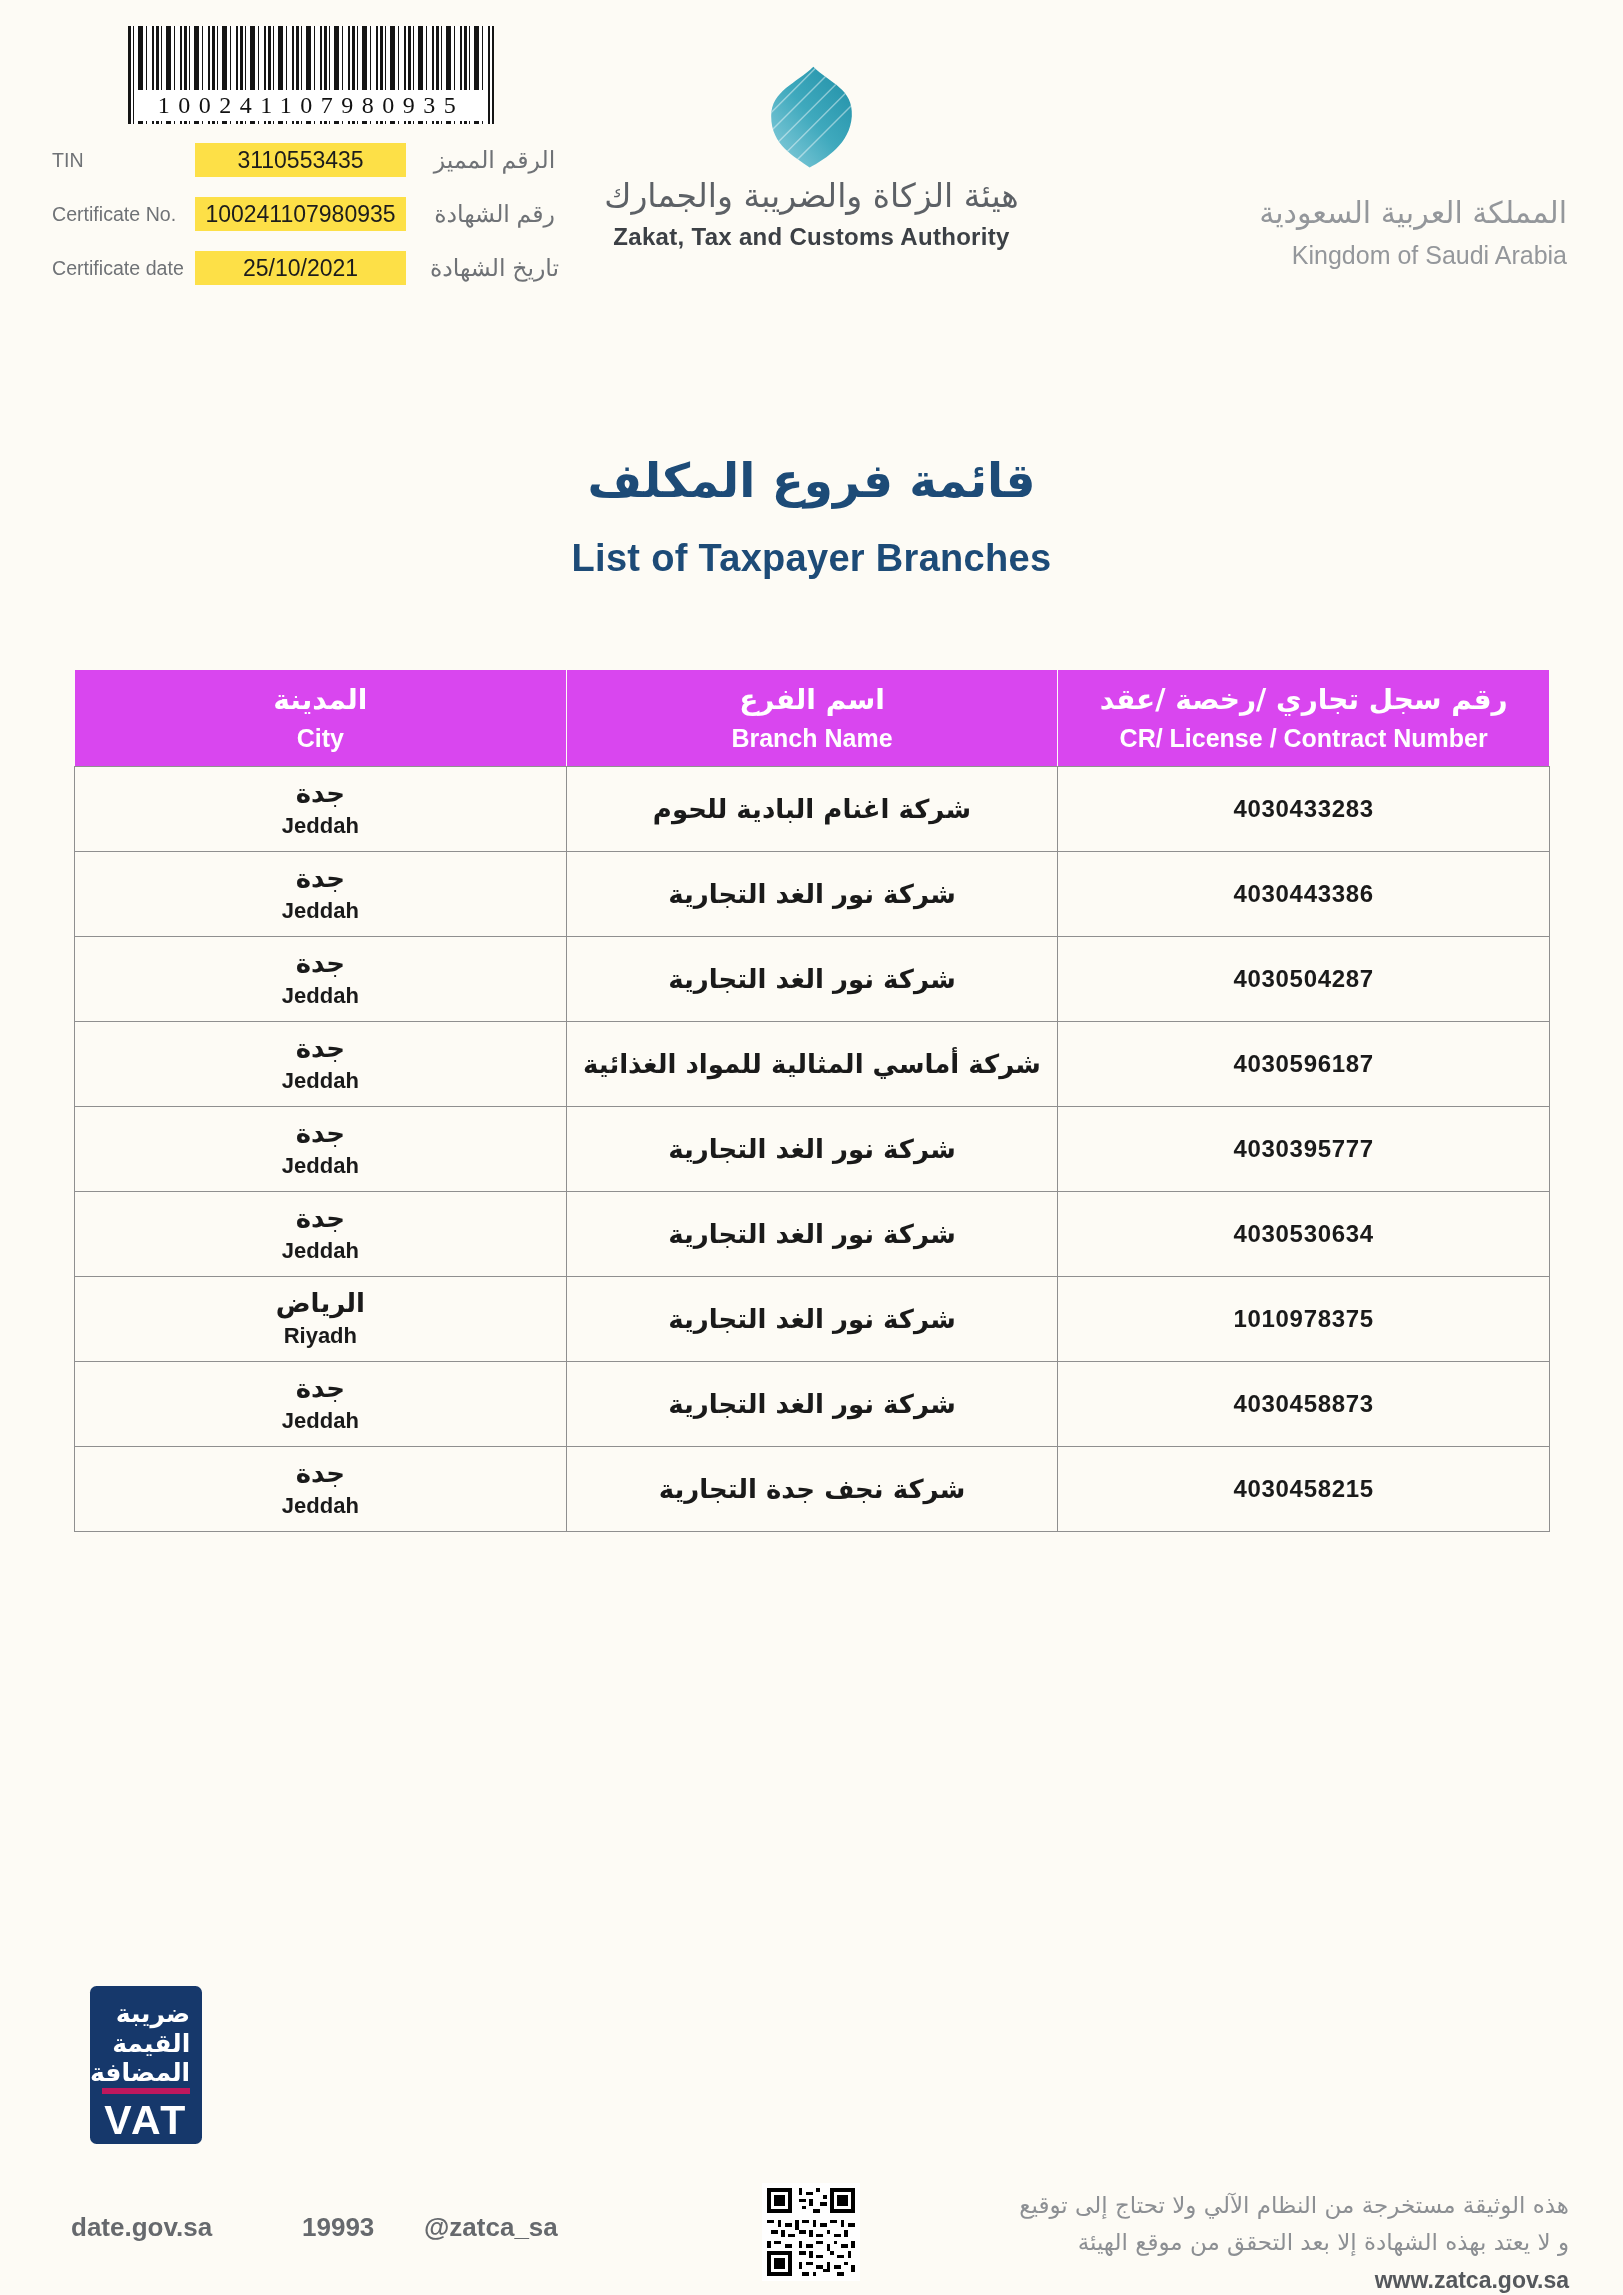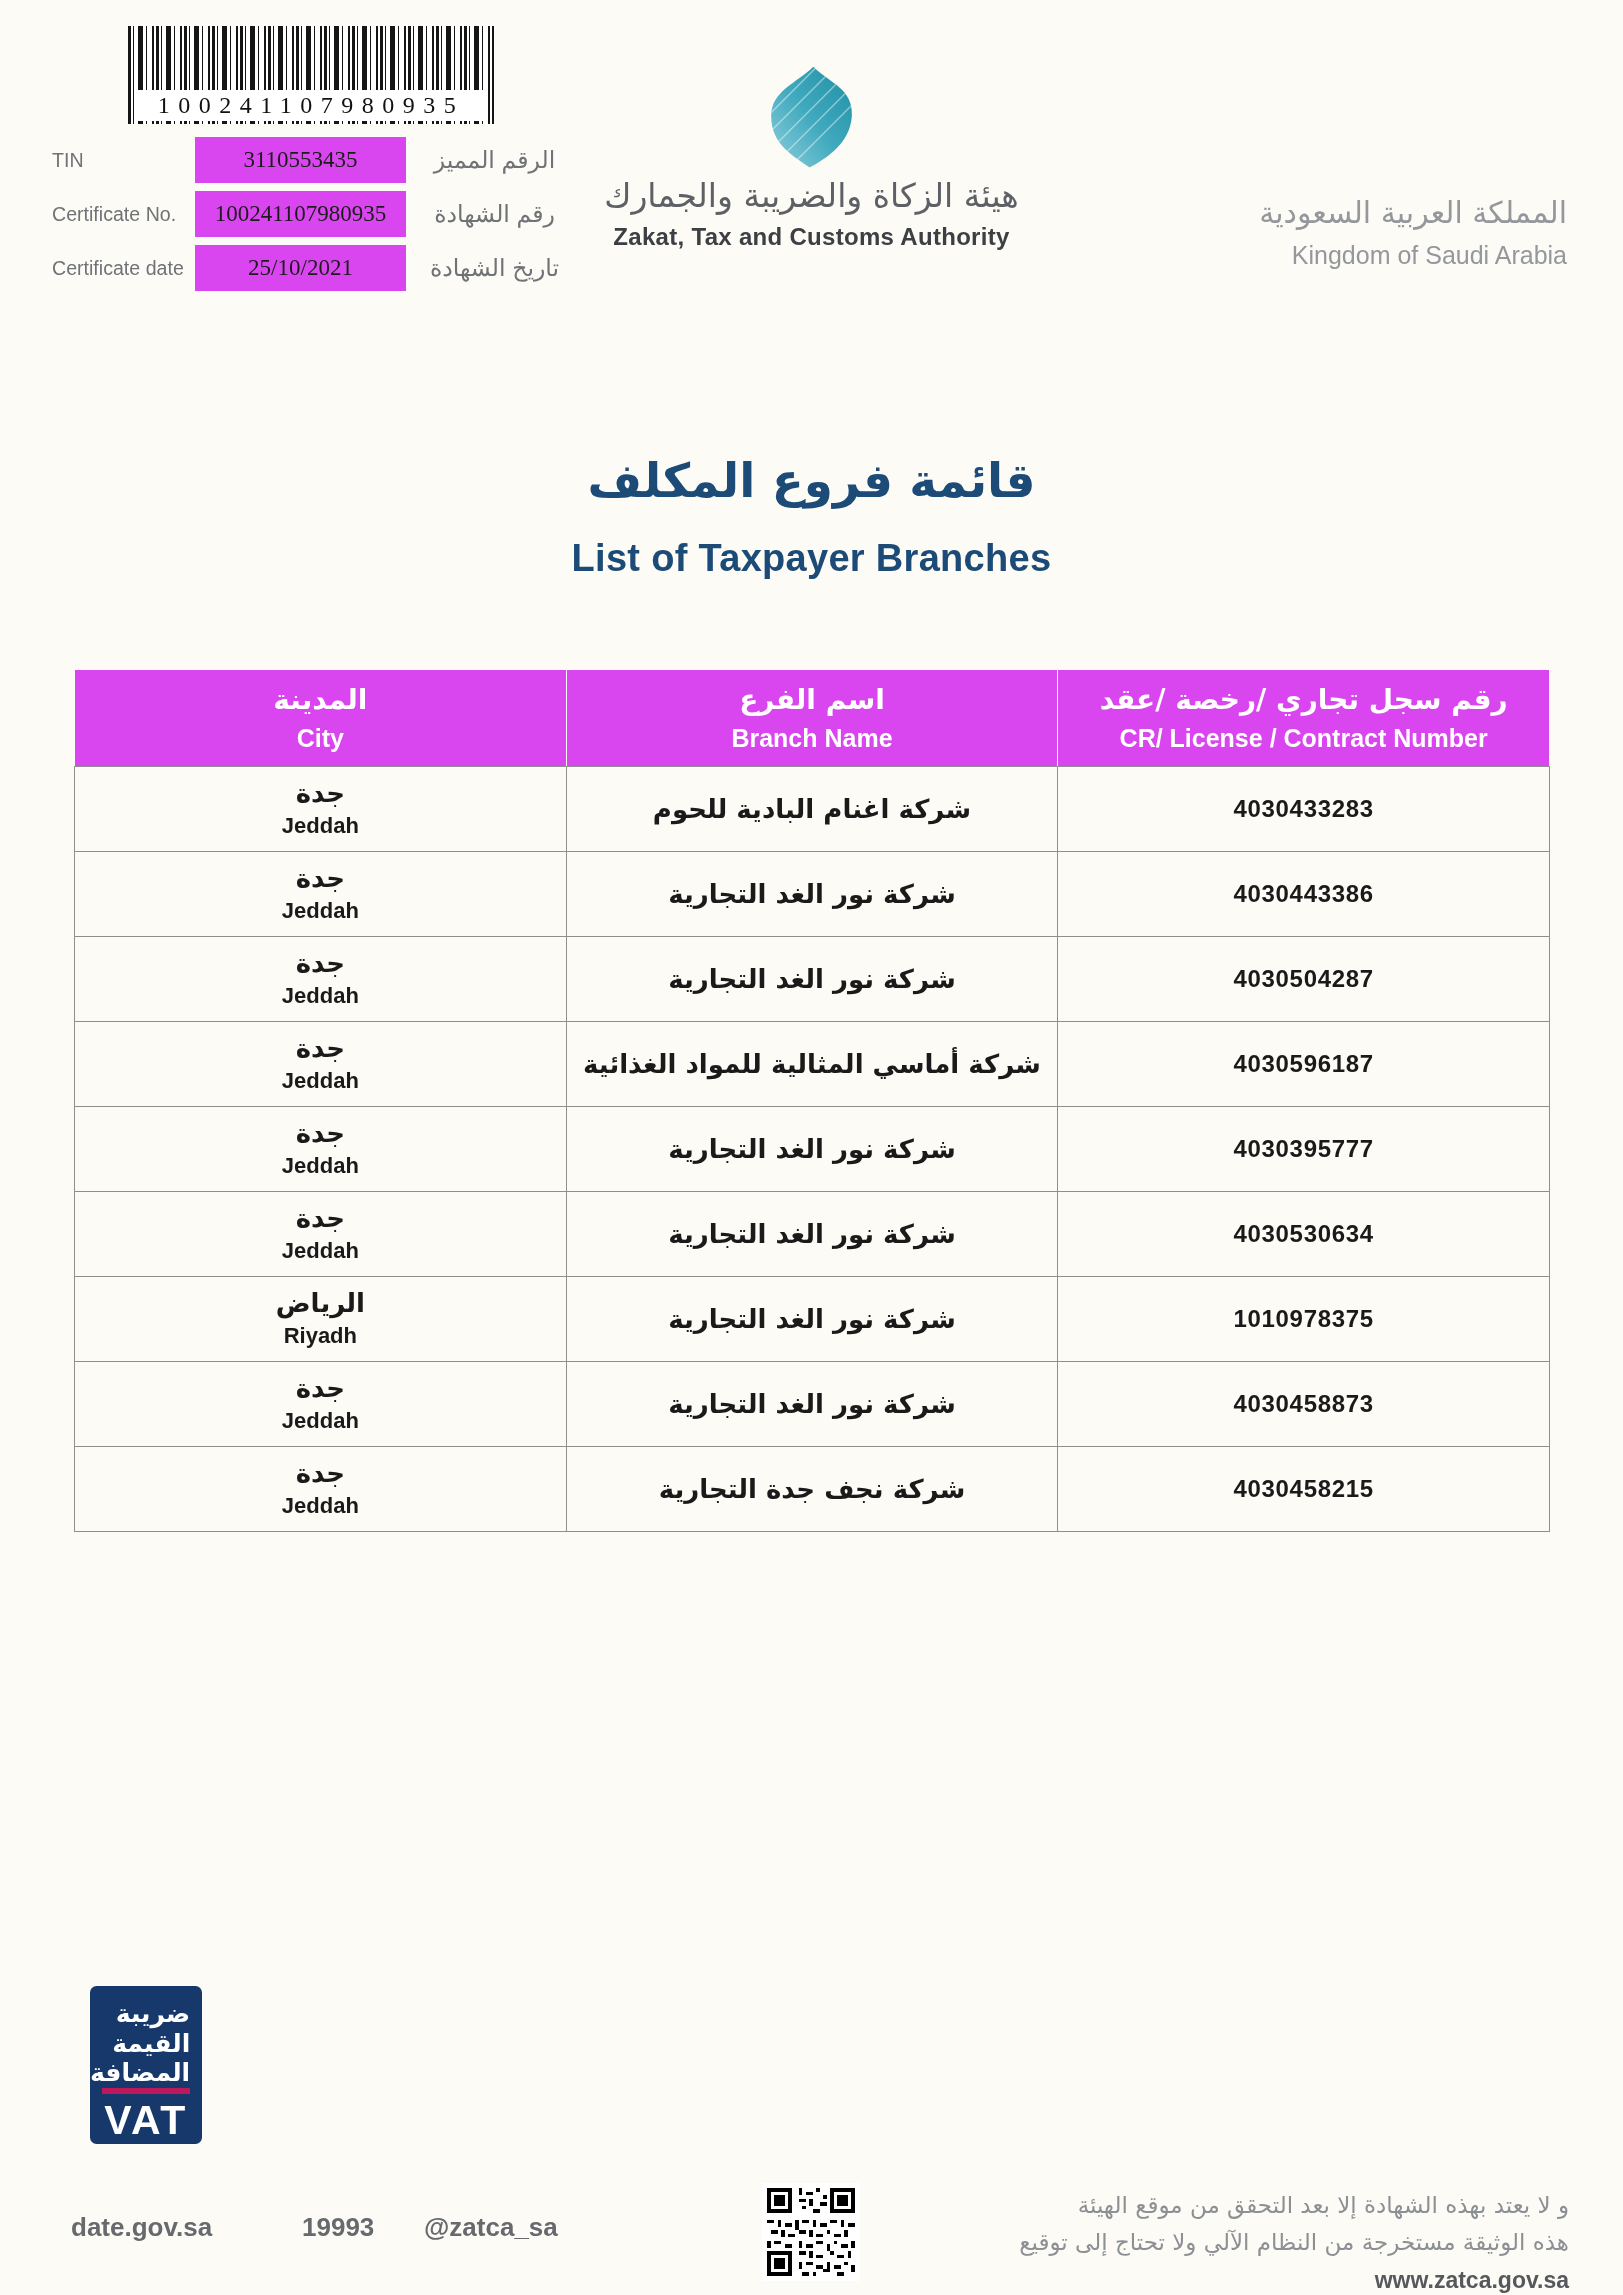--- a/index.html
+++ b/index.html
@@ -31,23 +31,23 @@
     font-family: "Liberation Serif", serif;
     font-size: 24px; letter-spacing: 8.5px; color: #111;
     padding: 2px 0; white-space: nowrap;
   }
 
   
   .id-fields { position: absolute; left: 52px; top: 143px; }
   .id-row { display: flex; align-items: center; height: 34px; margin-bottom: 20px; }
   .id-label-en { width: 143px; font-size: 19.6px; color: #6f7276; }
   .id-value {
-    width: 211px; height: 46px; background: #d946ef;
+    width: 211px; height: 34px; background: #fde047;
     display: flex; align-items: center; justify-content: center;
-    font-family: Liberation Serif, serif; font-size: 23px; color: #1c1c1c;
+    font-family: Liberation Sans, sans-serif; font-size: 23px; color: #1c1c1c;
   }
   .id-label-ar {
     width: 151px; margin-left: 13px; text-align: center; direction: rtl;
     font-size: 23.6px; color: #6f7276; font-family: Liberation Sans, sans-serif;
   }
 
   
   .authority-block {
     position: absolute; left: 50%; top: 63px; transform: translateX(-50%);
     width: 589px; text-align: center;
@@ -346,19 +346,19 @@
       <g fill="#000">
         <rect x="2" y="2" width="3" height="3"></rect>
         <rect x="20" y="2" width="3" height="3"></rect>
         <rect x="2" y="20" width="3" height="3"></rect>
         <path d="M9 0h1v2H9zM11 1h2v1h-2zM14 0h1v1h-1zM16 2h1v1h-1zM9 3h2v1H9zM12 3h1v2h-1zM15 4h2v1h-2zM10 5h1v1h-1zM13 6h2v1h-2zM0 9h2v1H0zM3 9h1v2H3zM5 10h2v1H5zM8 9h1v3H8zM10 9h2v1h-2zM13 9h1v2h-1zM15 10h2v1h-2zM18 9h2v1h-2zM21 9h1v2h-1zM23 10h2v1h-2zM1 12h2v1H1zM4 12h1v2H4zM6 13h2v1H6zM9 12h2v1H9zM12 12h1v2h-1zM14 13h2v1h-2zM17 12h1v1h-1zM19 13h2v1h-2zM22 12h1v2h-1zM0 15h1v2H0zM2 15h2v1H2zM5 16h2v1H5zM9 15h1v2H9zM11 16h2v1h-2zM14 15h2v1h-2zM17 16h1v2h-1zM19 15h1v1h-1zM21 16h2v1h-2zM24 15h1v2h-1zM9 18h2v1H9zM12 18h1v2h-1zM14 19h2v1h-2zM18 18h1v1h-1zM20 19h2v1h-2zM23 18h1v2h-1zM9 21h1v2H9zM11 21h2v1h-2zM14 22h2v1h-2zM17 21h1v2h-1zM19 22h2v1h-2zM22 21h1v1h-1zM24 22h1v2h-1zM10 24h2v1h-2zM13 24h1v1h-1zM16 23h2v1h-2zM20 24h2v1h-2z"></path>
       </g>
     </svg>
   </div>
 
   <div class="footer-note">
+    <div class="note-ar" dir="rtl">هذه الوثيقة مستخرجة من النظام الآلي ولا تحتاج إلى توقيع</div>
     <div class="note-ar" dir="rtl">و لا يعتد بهذه الشهادة إلا بعد التحقق من موقع الهيئة</div>
-    <div class="note-ar" dir="rtl">هذه الوثيقة مستخرجة من النظام الآلي ولا تحتاج إلى توقيع</div>
     <div class="verify-url">www.zatca.gov.sa</div>
   </div>
 
 </div>
 
 
 </body></html>

